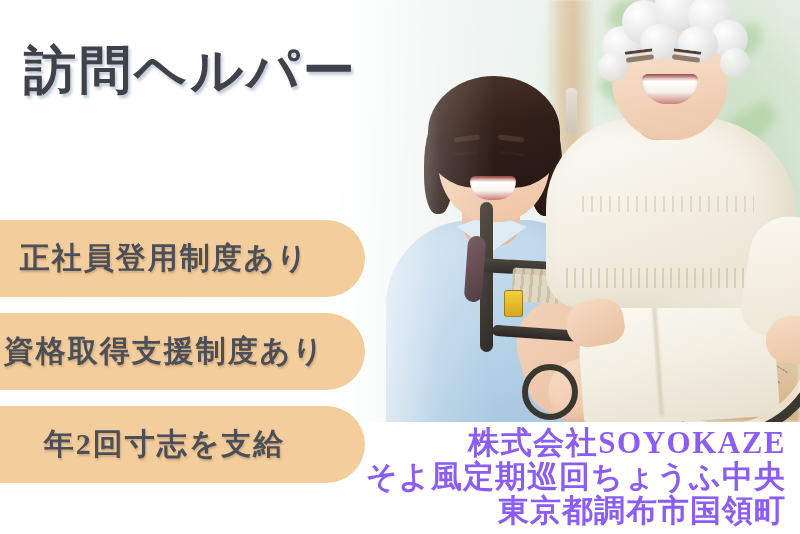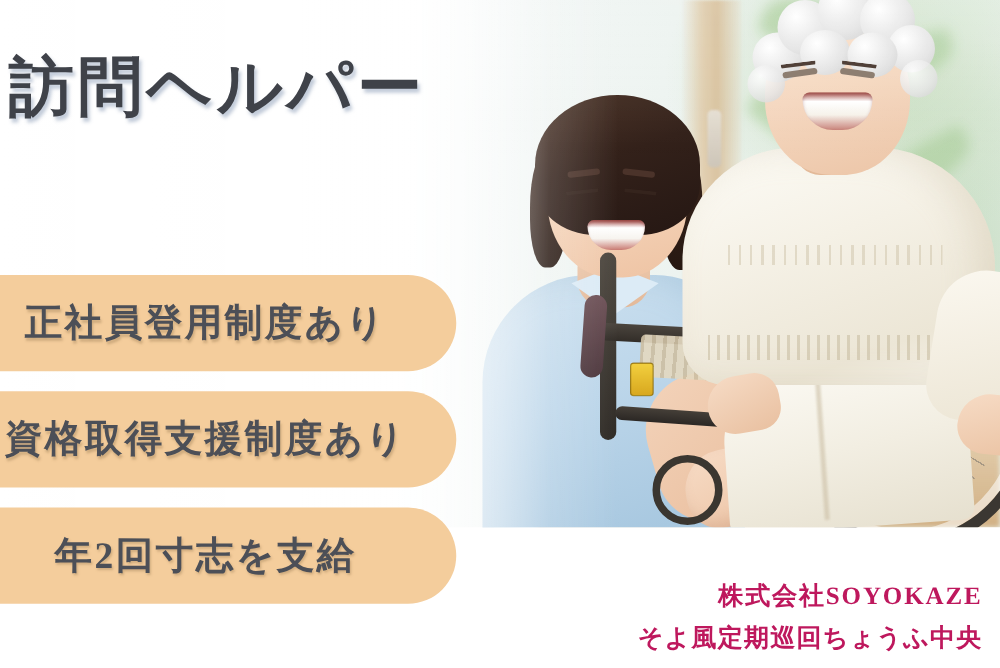--- a/index.html
+++ b/index.html
@@ -308,21 +308,21 @@
   .bottom-band {
     position: absolute;
     left: 0; top: 422px;
     width: 800px; height: 112px;
     background: #ffffff;
   }
 
   
   .headline {
     position: absolute;
-    left: 7px;
+    left: 24px;
     top: 34px;
     z-index: 6;
   }
   .headline-line {
     font-size: 52px;
     line-height: 74px;
     font-weight: 700;
     color: #3f4249;
     letter-spacing: 3px;
     white-space: nowrap;
@@ -364,24 +364,24 @@
 
   
   .company {
     position: absolute;
     right: 14px;
     bottom: 6px;
     text-align: right;
     z-index: 6;
   }
   .company-line {
-    font-size: 20px;
+    font-size: 31px;
     line-height: 34px;
     font-weight: 600;
-    color: #be185d;
+    color: #8b5cf6;
     letter-spacing: 1px;
     white-space: nowrap;
   }
   .company-line.l1 { letter-spacing: 1.5px; }
 </style>
 </head>
 <body>
 
 <div id="banner">
 
@@ -483,15 +483,16 @@
       <span class="pill-label">資格取得支援制度あり</span>
     </div>
     <div class="pill pill-3">
       <span class="pill-label">年2回寸志を支給</span>
     </div>
   </div>
 
   <div class="company">
     <div class="company-line l1">株式会社SOYOKAZE</div>
     <div class="company-line">そよ風定期巡回ちょうふ中央</div>
+    <div class="company-line">東京都調布市国領町</div>
   </div>
 
 </div>
 
 </body></html>

